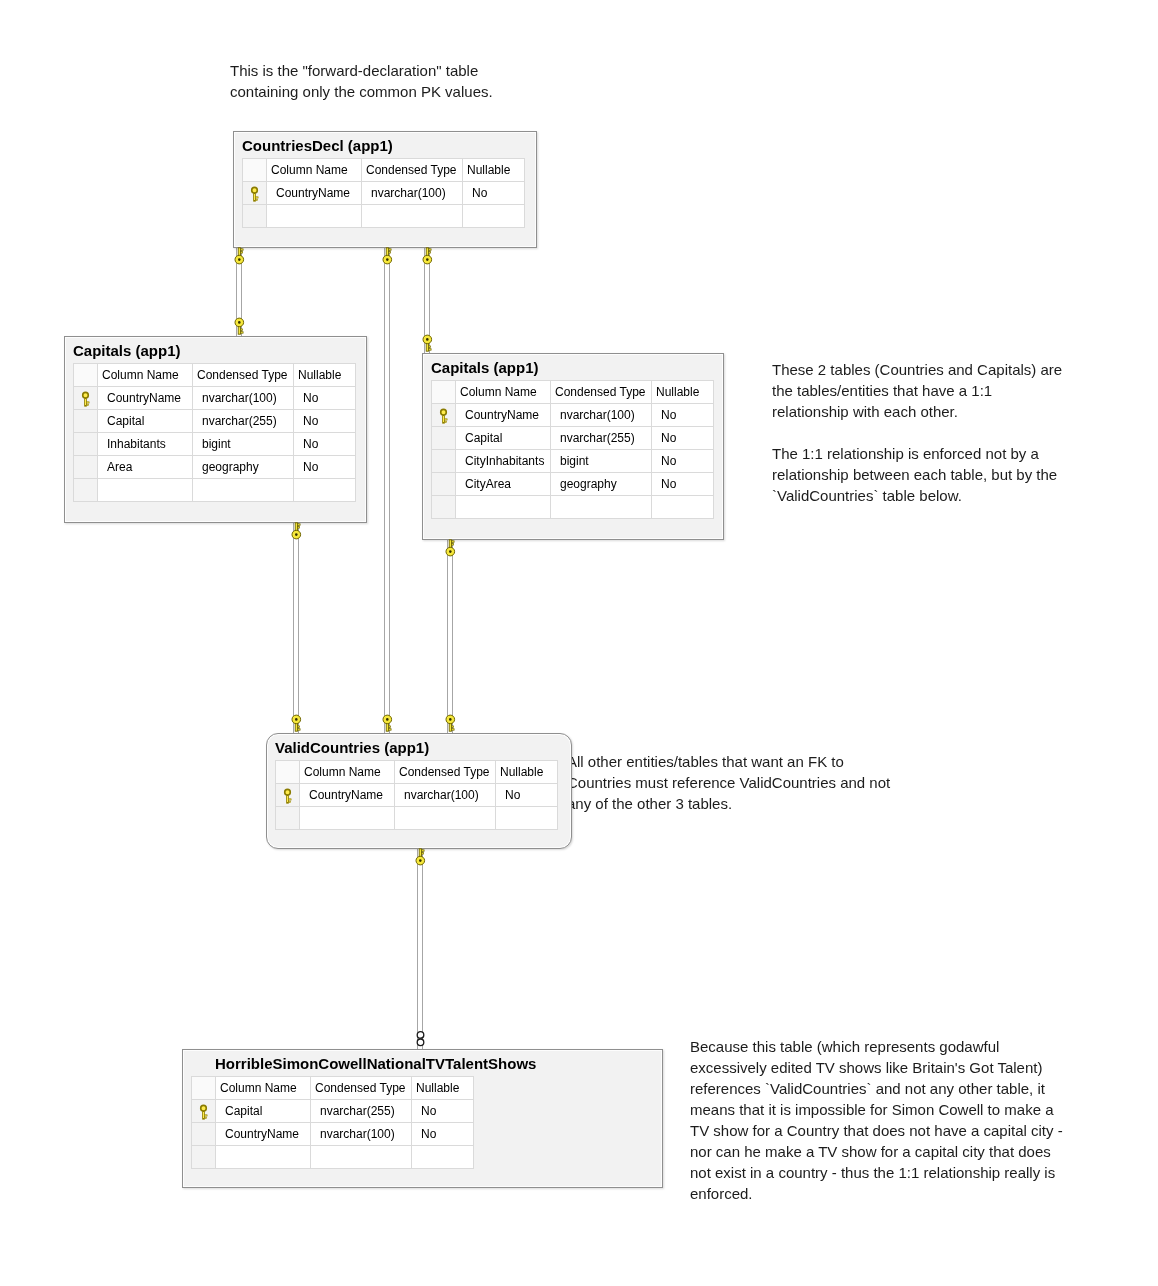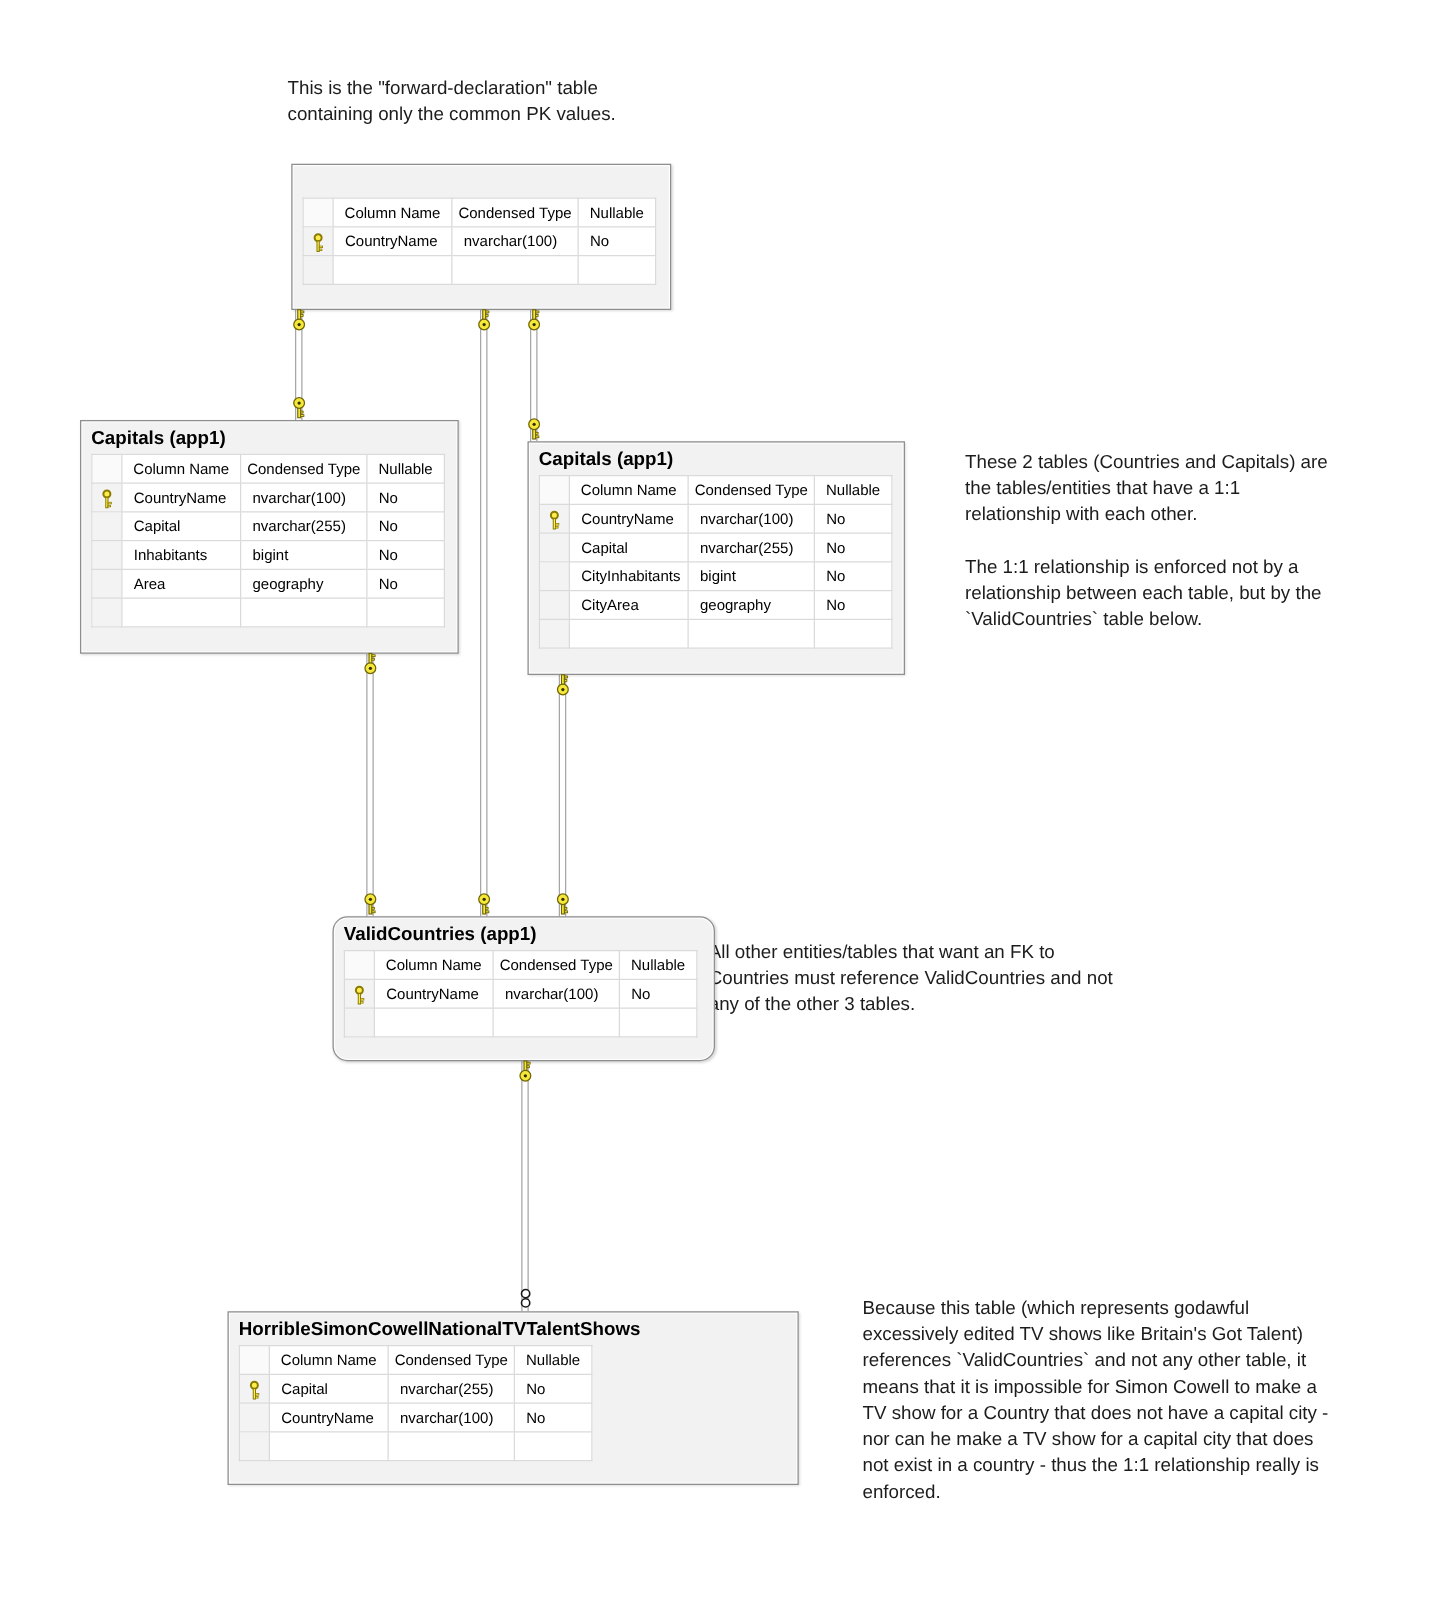--- a/index.html
+++ b/index.html
@@ -34,38 +34,38 @@
   table.grid{
     position:absolute;left:8px;top:26px;
     border-collapse:collapse;background:#fff;border:1px solid #aeaeae;
     table-layout:fixed;
   }
   .grid th,.grid td{
     border:1px solid #dadada;height:22px;
     font-size:12px;font-weight:normal;color:#000;
     padding:0 0 0 9px;text-align:left;white-space:nowrap;overflow:hidden;
   }
-  .grid th{text-align:center;padding:0 4px;}
+  .grid th{text-align:left;padding:0 4px;}
   .grid td.sel,.grid th.sel{width:23px;padding:0;text-align:center;background:#f3f3f3;}
   .grid th.sel{background:#fafafa;}
   .grid td.sel svg{display:block;margin:2px auto 0 auto;}
 
   
   .connector{
     position:absolute;width:4px;background:#ffffff;
     border-left:1px solid #a6a6a6;border-right:1px solid #a6a6a6;
     z-index:1;
   }
   .endpoint{position:absolute;width:13px;height:18px;z-index:3;}
 
   .tbl-countriesdecl{left:233px;top:131px;width:302px;height:115px;}
   .tbl-countries{left:64px;top:336px;width:301px;height:185px;}
   .tbl-capitals{left:422px;top:353px;width:300px;height:185px;}
   .tbl-validcountries{left:266px;top:733px;width:304px;height:114px;border-radius:12px;}
-  .tbl-tvshows{left:182px;top:1049px;width:455px;height:137px;}
+  .tbl-tvshows{left:182px;top:1049px;width:455px;height:137px;padding-left:24px;}
 </style>
 </head>
 <body>
 
 <div class="canvas">
 
   <div class="note note-forward">This is the "forward-declaration" table
 containing only the common PK values.</div>
   <div class="note note-1to1">These 2 tables (Countries and Capitals) are
 the tables/entities that have a 1:1
@@ -192,20 +192,21 @@
             <circle cx="6.3" cy="12.6" r="1.3" fill="#332f00"></circle>
           </g>
         </svg></div>
       <div class="endpoint" style="left: 414px; top: 1030px;"><svg width="13" height="18" viewBox="0 0 13 18">
           <circle cx="6.5" cy="4.9" r="3.3" fill="#fff" stroke="#1a1a1a" stroke-width="1.3"></circle>
           <circle cx="6.5" cy="12.3" r="3.3" fill="#fff" stroke="#1a1a1a" stroke-width="1.3"></circle>
         </svg></div>
     </div>
 
   <div class="tbl tbl-countriesdecl">
+    <div class="tbl-title">CountriesDecl (app1)</div>
     <table class="grid">
         <colgroup>
           <col style="width:23px">
           <col style="width:95px">
           <col style="width:101px">
           <col style="width:62px">
         </colgroup>
         <tbody>
           <tr>
             <th class="sel"></th>

